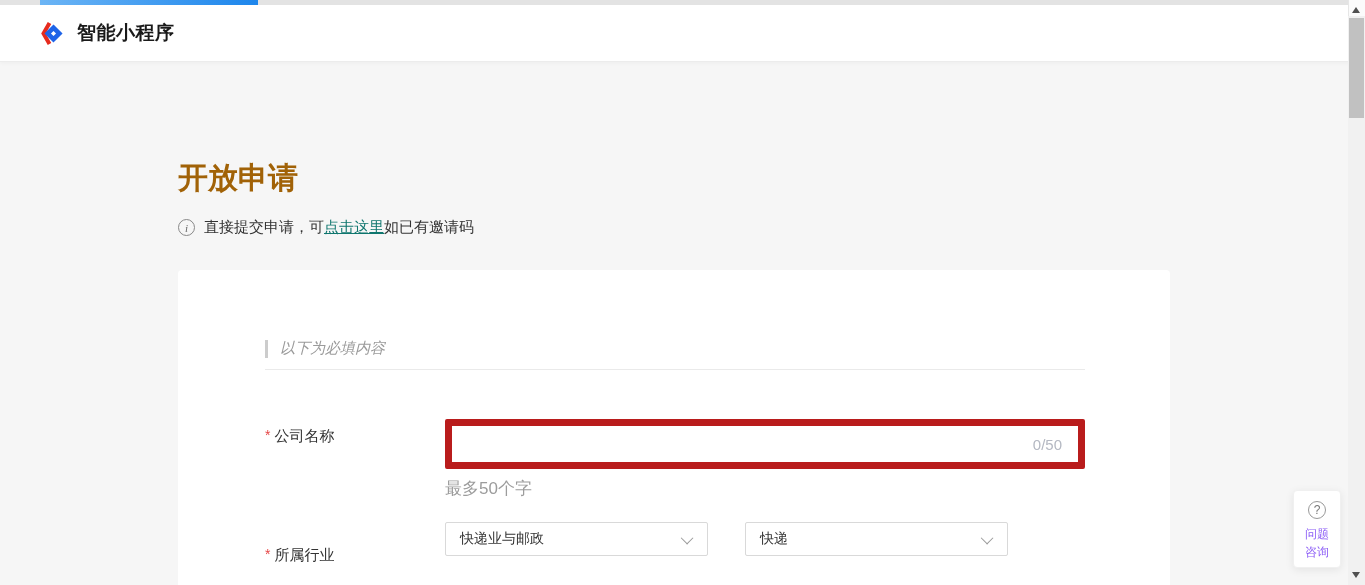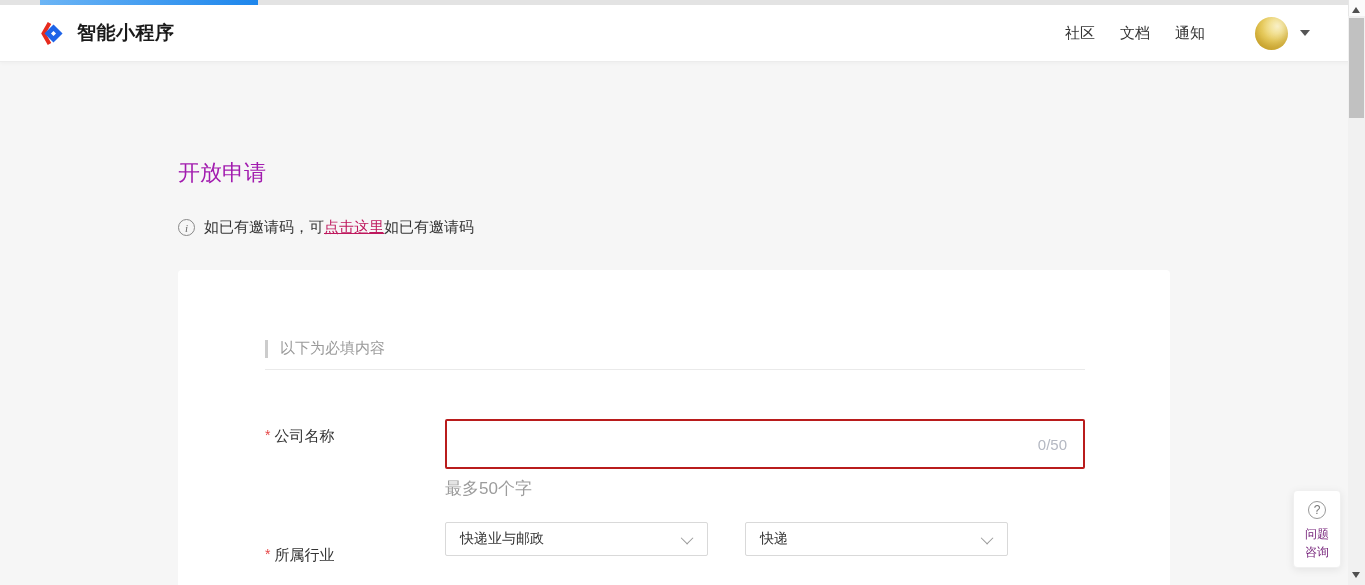--- a/index.html
+++ b/index.html
@@ -25,59 +25,59 @@
   .nav { display:flex; align-items:center; }
   .nav-item { font-size:15px; color:#333; margin-left:25px; cursor:pointer; }
   .avatar { width:33px; height:33px; border-radius:50%; margin-left:50px; cursor:pointer;
     background:radial-gradient(circle at 68% 28%, #f9f0c8 0%, #f3e39a 22%, #e8cc5f 48%, #dcb93e 75%, #d2ad33 100%);
     box-shadow:inset 0 -6px 8px rgba(160,120,20,0.35); }
   .caret-down { width:0; height:0; border-left:5px solid transparent; border-right:5px solid transparent;
     border-top:6px solid #555; margin-left:12px; cursor:pointer; }
 
   
   .main { position:absolute; top:63px; left:0; right:17px; bottom:0; background:#f6f6f6; }
-  .page-title { position:absolute; left:178px; top:95px; font-size:22px; font-weight:400; color:#a21caf; }
+  .page-title { position:absolute; left:178px; top:95px; font-size:30px; font-weight:700; color:#a16207; }
   .notice { position:absolute; left:178px; top:155px; display:flex; align-items:center; font-size:15px; color:#333; }
   .info-icon { width:17px; height:17px; border:1px solid #888; border-radius:50%; color:#666;
     display:inline-flex; align-items:center; justify-content:center;
     font-size:11px; font-style:italic; font-family:"Liberation Serif",serif; margin-right:9px; flex:0 0 auto; }
-  .notice a { color:#be185d; text-decoration:underline; cursor:pointer; }
+  .notice a { color:#0f766e; text-decoration:underline; cursor:pointer; }
 
   
   .card { position:absolute; left:178px; top:207px; width:992px; height:400px; background:#fff; border-radius:4px; }
   .section-head { position:absolute; left:87px; top:69px; display:flex; align-items:center; }
   .section-bar { width:3px; height:18px; background:#ccc; margin-right:12px; }
-  .section-title { font-size:15px; color:#9a9a9a; }
+  .section-title { font-size:15px; color:#9a9a9a;font-style:italic; }
   .divider { position:absolute; left:87px; top:99px; width:820px; height:1px; background:#eaeaea; }
 
   .field-label { position:absolute; left:87px; font-size:15px; color:#333; }
   .req { color:#e64545; margin-right:4px; font-size:14px; vertical-align:1px; }
 
   .text-input-wrap { position:absolute; left:267px; top:149px; width:640px; height:50px;
-    border:2px solid #b91c1c; border-radius:2px; background:#fff; display:flex; align-items:center; }
+    border:7px solid #b91c1c; border-radius:2px; background:#fff; display:flex; align-items:center; }
   .text-input { flex:1; border:none; outline:none; height:100%; padding:0 12px; font-size:15px;
     font-family:inherit; color:#333; background:transparent; }
   .char-counter { font-size:15px; color:#b4b8c2; padding-right:16px; }
   .field-hint { position:absolute; left:267px; top:207px; font-size:17px; color:#9c9c9c; }
 
   .select { position:absolute; top:252px; height:34px; width:263px; border:1px solid #d9d9d9;
     border-radius:2px; background:#fff; display:flex; align-items:center; justify-content:space-between;
     padding:0 14px; font-size:14px; color:#333; cursor:pointer; }
   .select-1 { left:267px; }
   .select-2 { left:567px; }
   .chevron-down { width:9px; height:9px; border-left:1.5px solid #999; border-bottom:1.5px solid #999;
     transform:rotate(-45deg) translateY(-2px); flex:0 0 auto; }
 
   
   .help-widget { position:absolute; left:1293px; top:490px; width:48px; height:78px; background:#fff;
     border:1px solid #f0f0f0; border-radius:4px; box-shadow:0 2px 8px rgba(0,0,0,0.08);
     display:flex; flex-direction:column; align-items:center; padding-top:10px; cursor:pointer; z-index:25; }
   .question-icon { width:18px; height:18px; border:1px solid #999; border-radius:50%; color:#777;
     display:flex; align-items:center; justify-content:center; font-size:12px; margin-bottom:6px; }
-  .help-line { font-size:12px; color:#701a75; line-height:18px; }
+  .help-line { font-size:12px; color:#8b5cf6; line-height:18px; }
 
   
   .scrollbar { position:absolute; top:0; right:0; width:17px; height:585px; background:#f1f1f1; z-index:40; }
   .scroll-cap { position:absolute; top:0; left:0; width:100%; height:16px; background:#fbfbfb; border-left:1px solid #e6e6e6; }
   .scroll-arrow-up { position:absolute; top:7px; left:4px; width:0; height:0;
     border-left:4.5px solid transparent; border-right:4.5px solid transparent; border-bottom:6px solid #505050; }
   .scroll-thumb { position:absolute; top:18px; left:1px; width:15px; height:100px; background:#c1c1c1; cursor:pointer; }
   .scroll-arrow-down { position:absolute; bottom:7px; left:4px; width:0; height:0;
     border-left:4.5px solid transparent; border-right:4.5px solid transparent; border-top:6px solid #505050; }
 </style>
@@ -91,35 +91,28 @@
 <div class="header">
   <div class="logo">
     <span>
       <svg width="27" height="27" viewBox="0 0 27 27">
         <path d="M9.5 3 L3.5 13.5 L9.5 24" fill="none" stroke="#e62b1e" stroke-width="4" stroke-linecap="butt"></path>
         <rect x="9.4" y="9.4" width="8.2" height="8.2" fill="none" stroke="#1f64e8" stroke-width="4.6" transform="rotate(45 13.5 13.5)"></rect>
       </svg>
     </span>
     <span class="logo-text">智能小程序</span>
   </div>
-  <div class="nav">
-    <span class="nav-item">社区</span>
-    <span class="nav-item">文档</span>
-    <span class="nav-item">通知</span>
-    <span class="avatar"></span>
-    <span class="caret-down"></span>
-  </div>
 </div>
 
 <div class="main">
   <h1 class="page-title">开放申请</h1>
 
   <div class="notice">
     <span class="info-icon">i</span>
-    <span>如已有邀请码，可</span>
+    <span>直接提交申请，可</span>
       <a>点击这里</a>
       <span>如已有邀请码</span>
   </div>
 
   <div class="card">
     <div class="section-head">
       <span class="section-bar"></span>
       <span class="section-title">以下为必填内容</span>
     </div>
     <div class="divider"></div>

